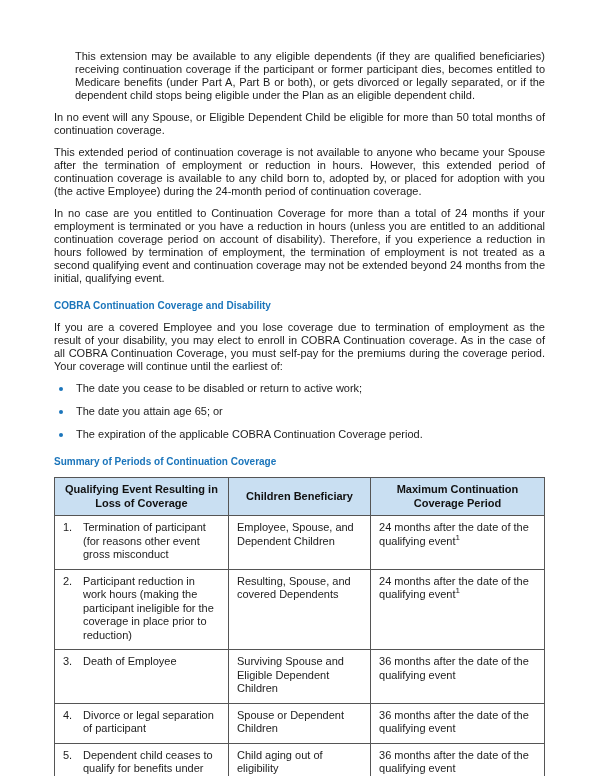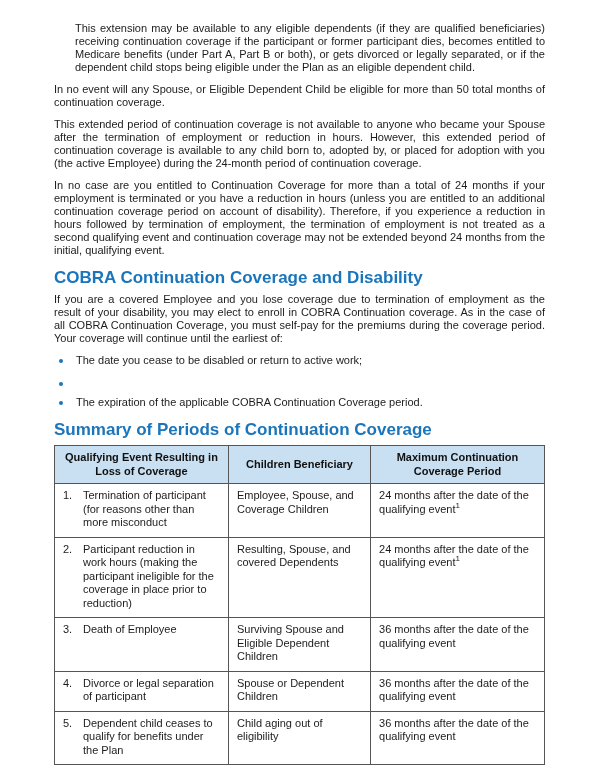--- a/index.html
+++ b/index.html
@@ -1,36 +1,36 @@
 <!DOCTYPE html>
 <html><head>
 <meta charset="utf-8">
 <style>
   html, body { margin: 0; padding: 0; background: #ffffff; }
   .page {
     position: relative;
     width: 600px;
     height: 776px;
     box-sizing: border-box;
-    padding: 22px 55px 0 54px;
+    padding: 50px 55px 0 54px;
     background: #ffffff;
     overflow: hidden;
     font-family: "Liberation Sans", "DejaVu Sans", sans-serif;
     font-size: 11px;
     line-height: 13px;
     color: #1c1c1c;
   }
   .para {
     margin: 0 0 9px 0;
     text-align: justify;
   }
   .para.indented { margin-left: 21px; }
   .heading {
     color: #1b75bb;
-    font-size: 17px;
+    font-size: 10px;
     line-height: 15px;
     font-weight: bold;
     margin: 13px 0 8px 0;
   }
   .bullets { list-style: none; margin: 2px 0 2px 0; padding: 0; }
   .bullet-row { display: flex; margin: 0 0 10px 0; }
   .dot {
     width: 4px; height: 4px; border-radius: 50%;
     background: #1b75bb; margin: 5px 0 0 5px; flex-shrink: 0;
   }
@@ -80,20 +80,21 @@
 
   <p class="para">If you are a covered Employee and you lose coverage due to termination of employment as the result of your disability, you may elect to enroll in COBRA Continuation coverage. As in the case of all COBRA Continuation Coverage, you must self-pay for the premiums during the coverage period. Your coverage will continue until the earliest of:</p>
 
   <ul class="bullets">
     <li class="bullet-row">
       <span class="dot"></span>
       <span class="bullet-text">The date you cease to be disabled or return to active work;</span>
     </li>
     <li class="bullet-row">
       <span class="dot"></span>
+      <span class="bullet-text">The date you attain age 65; or</span>
     </li>
     <li class="bullet-row">
       <span class="dot"></span>
       <span class="bullet-text">The expiration of the applicable COBRA Continuation Coverage period.</span>
     </li>
   </ul>
 
   <h2 class="heading">Summary of Periods of Continuation Coverage</h2>
 
   <table class="summary">
@@ -107,24 +108,24 @@
         <th>Qualifying Event Resulting in Loss of Coverage</th>
         <th>Children Beneficiary</th>
         <th>Maximum Continuation Coverage Period</th>
       </tr>
     </thead>
     <tbody>
       <tr>
         <td>
           <div class="event-inner">
             <span class="num">1.</span>
-            <span class="event-text">Termination of participant (for reasons other than more misconduct</span>
+            <span class="event-text">Termination of participant (for reasons other event gross misconduct</span>
           </div>
         </td>
-        <td>Employee, Spouse, and Coverage Children</td>
+        <td>Employee, Spouse, and Dependent Children</td>
         <td><span>24 months after the date of the qualifying event</span><sup>1</sup></td>
       </tr>
       <tr>
         <td>
           <div class="event-inner">
             <span class="num">2.</span>
             <span class="event-text">Participant reduction in work hours (making the participant ineligible for the coverage in place prior to reduction)</span>
           </div>
         </td>
         <td>Resulting, Spouse, and covered Dependents</td>

